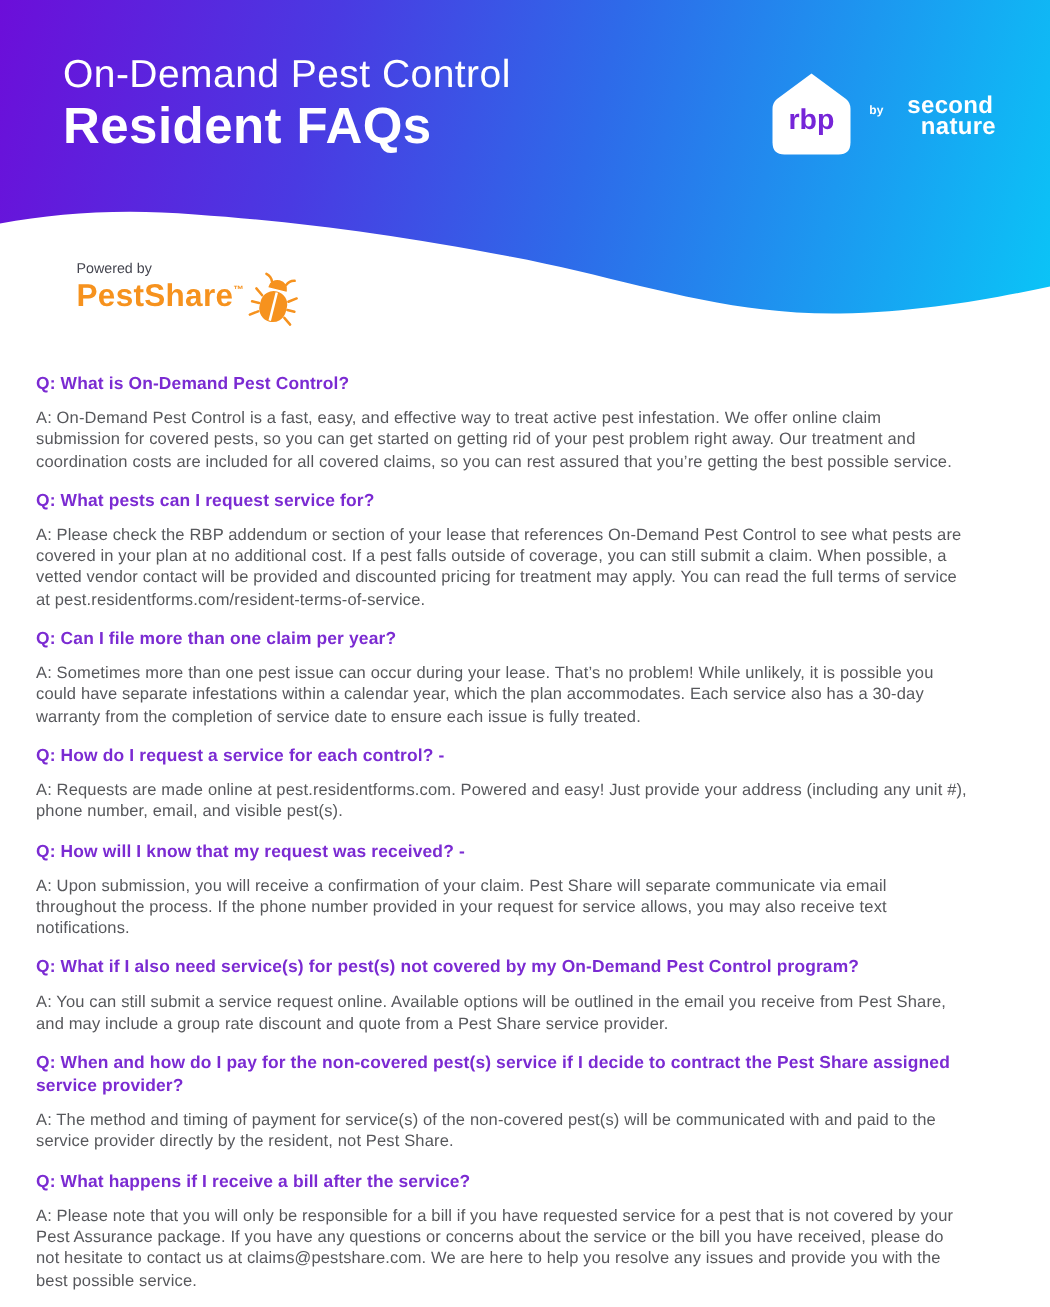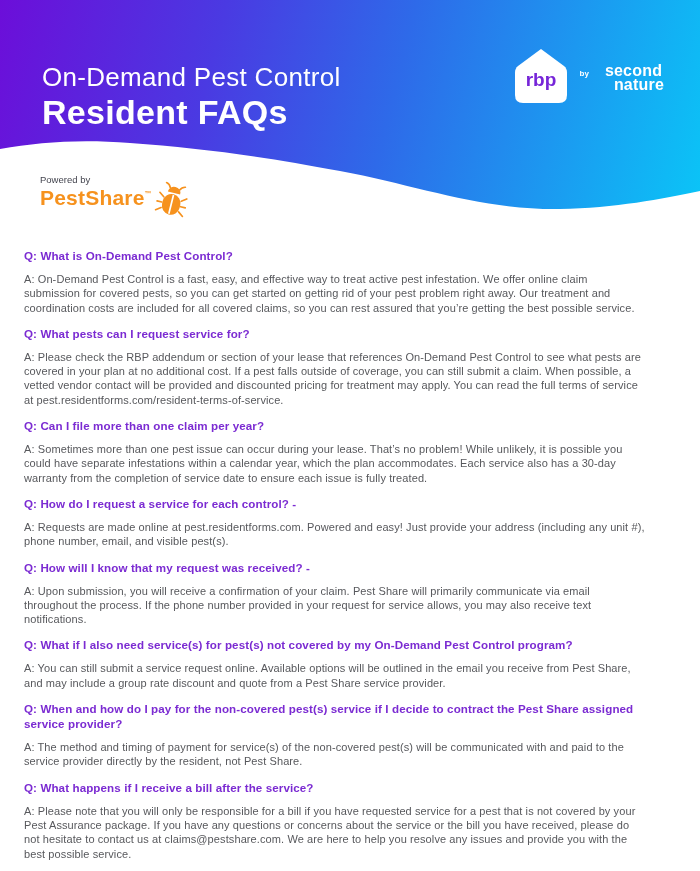--- a/index.html
+++ b/index.html
@@ -14,21 +14,21 @@
   
   .header {
     position:relative;
     width:700px;
     height:234px;
     background:linear-gradient(104deg,#6c0ed9 0%,#4a3ae2 30%,#2e6ae9 55%,#0ac6f7 100%);
     overflow:visible;
   }
   .titles {
     position:absolute;
-    left:42px; top:60px;
+    left:42px; top:32px;
     color:#ffffff;
     z-index:2;
   }
   .title-line1 {
     font-size:26px;
     font-weight:400;
     letter-spacing:0.3px;
     line-height:34px;
   }
   .title-line2 {
@@ -57,21 +57,21 @@
     position:absolute;
     left:0; bottom:0;
     width:700px; height:96px;
     display:block;
     z-index:1;
   }
 
   
   .powered {
     position:absolute;
-    left:40px; top:174px;
+    left:51px; top:174px;
     z-index:3;
   }
   .powered-label {
     font-size:9.5px;
     color:#44454f;
     font-weight:500;
     margin-bottom:2px;
   }
   .ps-row { display:flex; align-items:flex-start; gap:4px; }
   .ps-words { display:flex; flex-direction:row; }
@@ -171,21 +171,21 @@
   <div class="faq-item">
     <div class="faq-q">Q: Can I file more than one claim per year?</div>
     <div class="faq-a">A: Sometimes more than one pest issue can occur during your lease. That’s no problem! While unlikely, it is possible you could have separate infestations within a calendar year, which the plan accommodates. Each service also has a 30-day warranty from the completion of service date to ensure each issue is fully treated.</div>
   </div>
   <div class="faq-item">
     <div class="faq-q">Q: How do I request a service for each control? -</div>
     <div class="faq-a">A: Requests are made online at pest.residentforms.com. Powered and easy! Just provide your address (including any unit #), phone number, email, and visible pest(s).</div>
   </div>
   <div class="faq-item">
     <div class="faq-q">Q: How will I know that my request was received? -</div>
-    <div class="faq-a">A: Upon submission, you will receive a confirmation of your claim. Pest Share will primarily communicate via email throughout the process. If the phone number provided in your request for service allows, you may also receive text notifications.</div>
+    <div class="faq-a">A: Upon submission, you will receive a confirmation of your claim. Pest Share will separate communicate via email throughout the process. If the phone number provided in your request for service allows, you may also receive text notifications.</div>
   </div>
   <div class="faq-item">
     <div class="faq-q">Q: What if I also need service(s) for pest(s) not covered by my On-Demand Pest Control program?</div>
     <div class="faq-a">A: You can still submit a service request online. Available options will be outlined in the email you receive from Pest Share, and may include a group rate discount and quote from a Pest Share service provider.</div>
   </div>
   <div class="faq-item">
     <div class="faq-q">Q: When and how do I pay for the non-covered pest(s) service if I decide to contract the Pest Share assigned service provider?</div>
     <div class="faq-a">A: The method and timing of payment for service(s) of the non-covered pest(s) will be communicated with and paid to the service provider directly by the resident, not Pest Share.</div>
   </div>
   <div class="faq-item">

